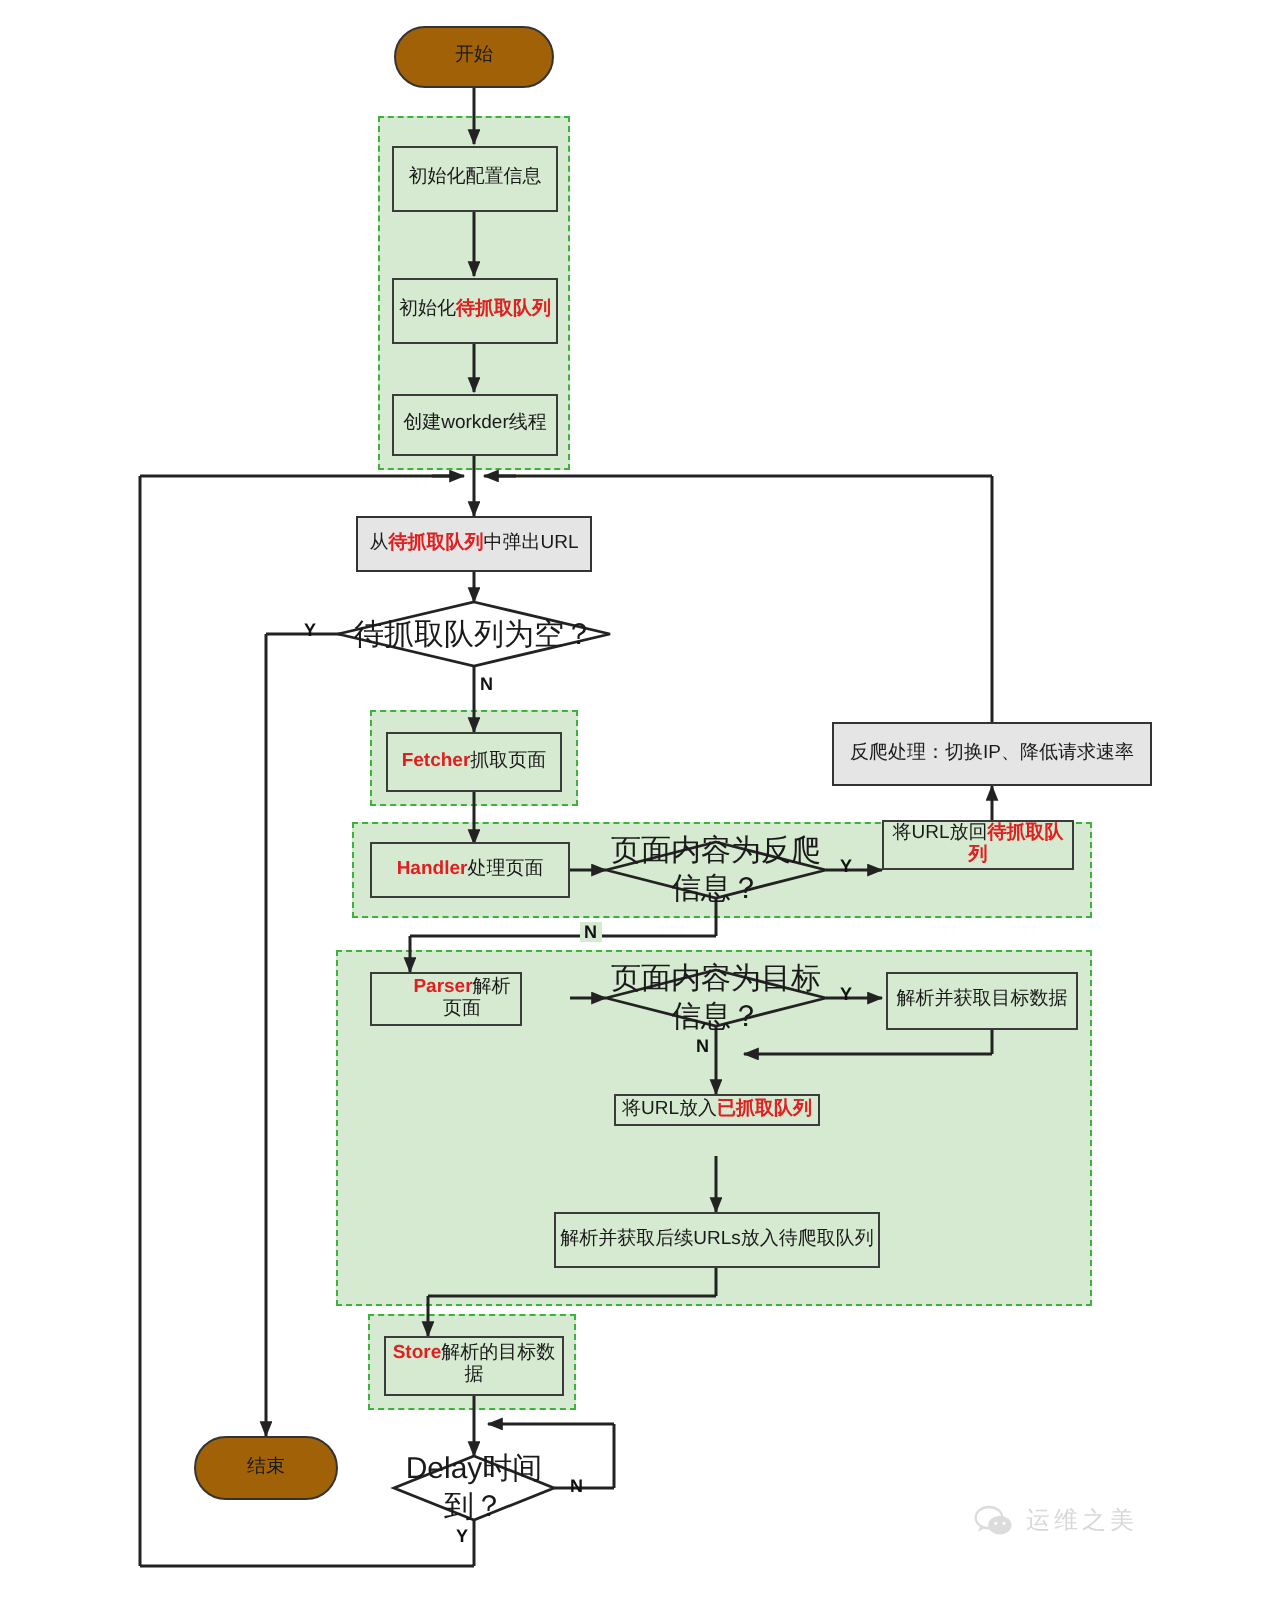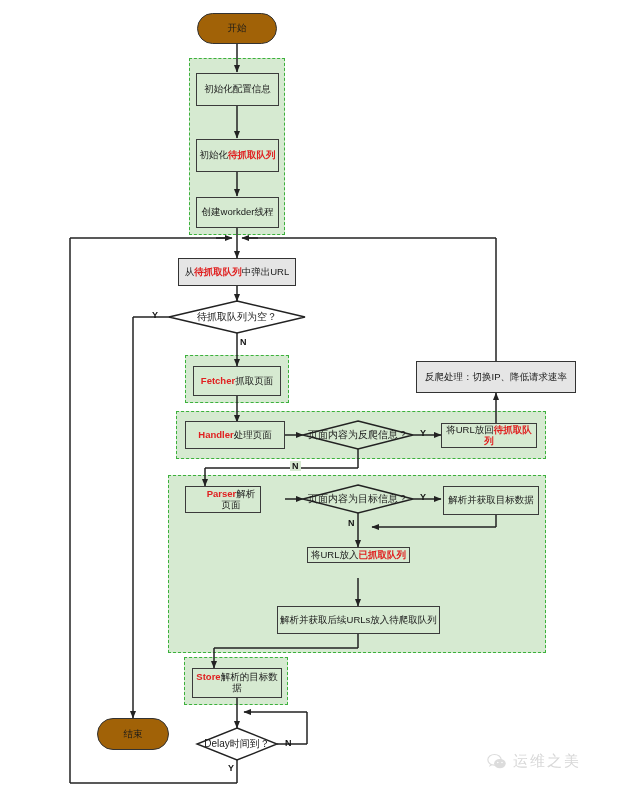--- a/index.html
+++ b/index.html
@@ -11,23 +11,23 @@
         color:#1a1a1a;letter-spacing:0px;}
   .proc{border:1.3px solid #333;background:#e5e5e5;}
   .proc.ingrp{background:#d6ead1;border-color:#3b3b3b;}
   .term{border:1.3px solid #333;background:#a16207;border-radius:22px;}
   .grp{position:absolute;box-sizing:border-box;border:1.6px dashed #3cb13c;
        background:#d6ead1;}
   .red{color:#e02020;font-weight:bold;}
   .lbl{position:absolute;font-size:9px;color:#111;font-weight:bold;}
   .dec-txt{position:absolute;left:0;top:0;width:100%;height:100%;
            display:flex;align-items:center;justify-content:center;
-           font-size:10px;color:#1a1a1a;text-align:center;}
+           font-size:15px;color:#1a1a1a;text-align:center;}
   .wm{position:absolute;display:flex;align-items:center;gap:6px;
-      color:#d8d8d8;font-size:15px;letter-spacing:2px;}
+      color:#d8d8d8;font-size:12px;letter-spacing:2px;}
   .wm-ico{width:20px;height:17px;position:relative;}
 </style>
 </head>
 <body>
 
 <div id="stage">
 
   <div class="grp" style="left:189px;top:58px;width:96px;height:177px;"></div>
   <div class="grp" style="left:185px;top:355px;width:104px;height:48px;"></div>
   <div class="grp" style="left:176px;top:411px;width:370px;height:48px;"></div>
@@ -154,21 +154,21 @@
   <div class="node proc ingrp" style="left:185px;top:421px;width:100px;height:28px;">
     <span>
       <span class="red">Handler</span><span>处理页面</span>
     </span>
   </div>
 
   <div class="dec-txt" style="left:303px;top:421px;width:110px;height:28px;">
     <span>页面内容为反爬信息？</span>
   </div>
 
-  <div class="node proc ingrp" style="left:441px;top:423px;width:96px;height:25px;">
+  <div class="node proc ingrp" style="left:441px;top:410px;width:96px;height:25px;">
     <span>
       <span>将URL放回</span><span class="red">待抓取队列</span>
     </span>
   </div>
 
   <div class="node proc" style="left:416px;top:361px;width:160px;height:32px;">
     <span>反爬处理：切换IP、降低请求速率</span>
   </div>
 
   <div class="node proc ingrp" style="left:185px;top:486px;width:76px;height:27px;padding-left:16px;">

